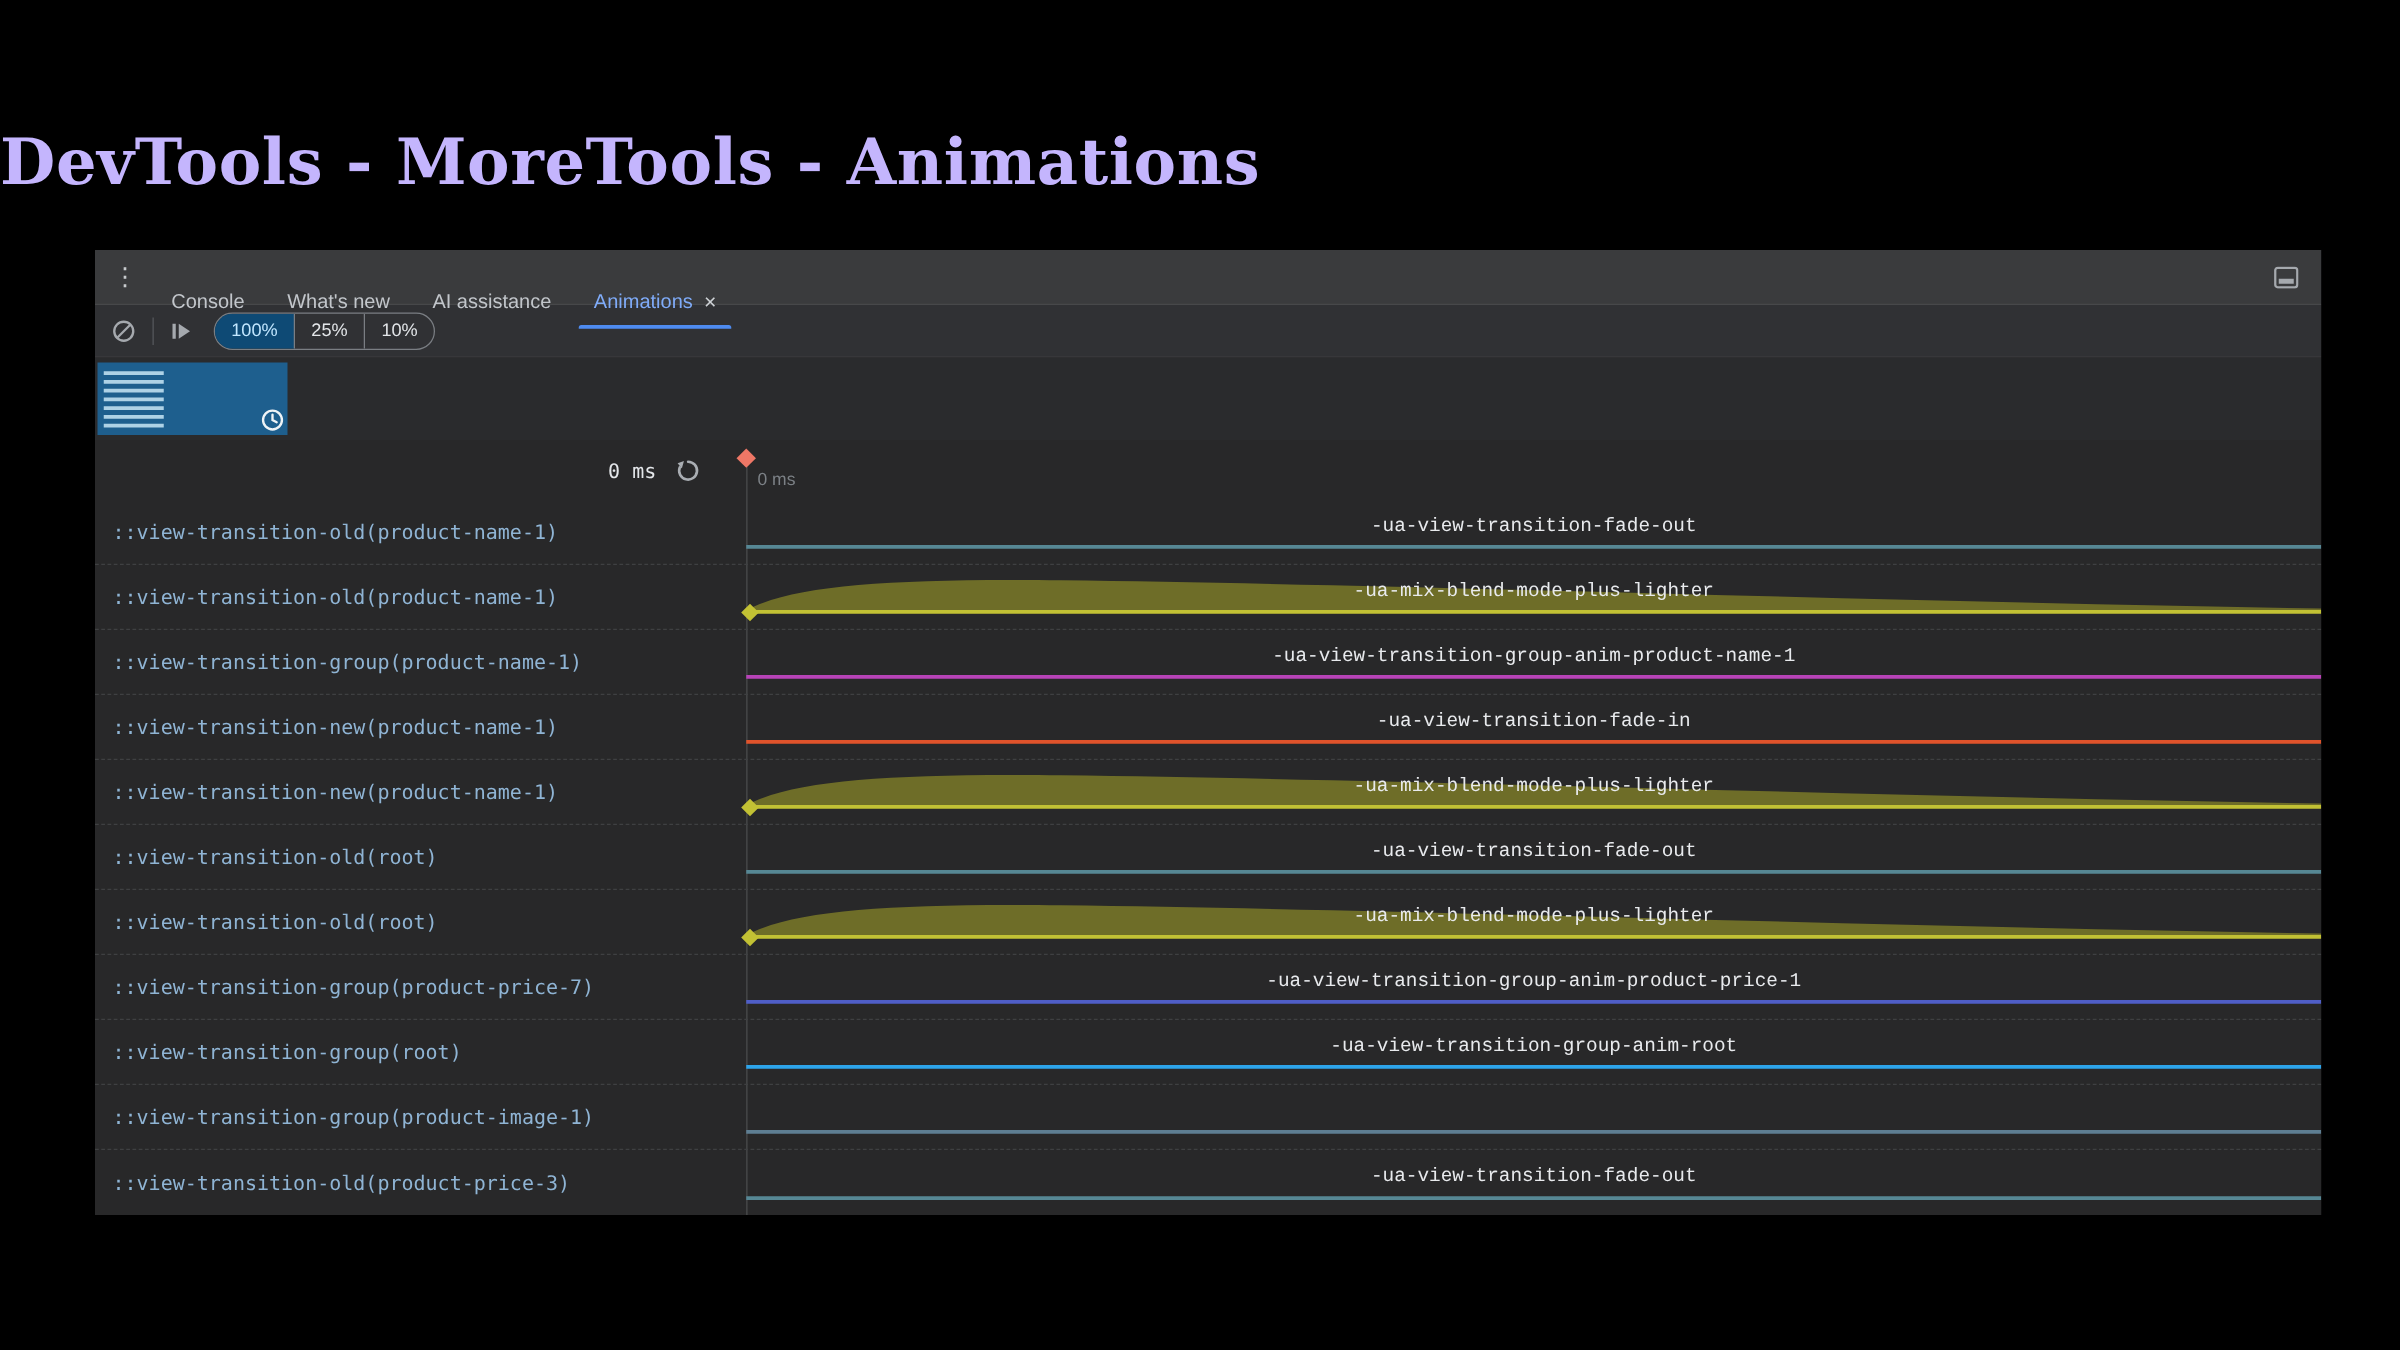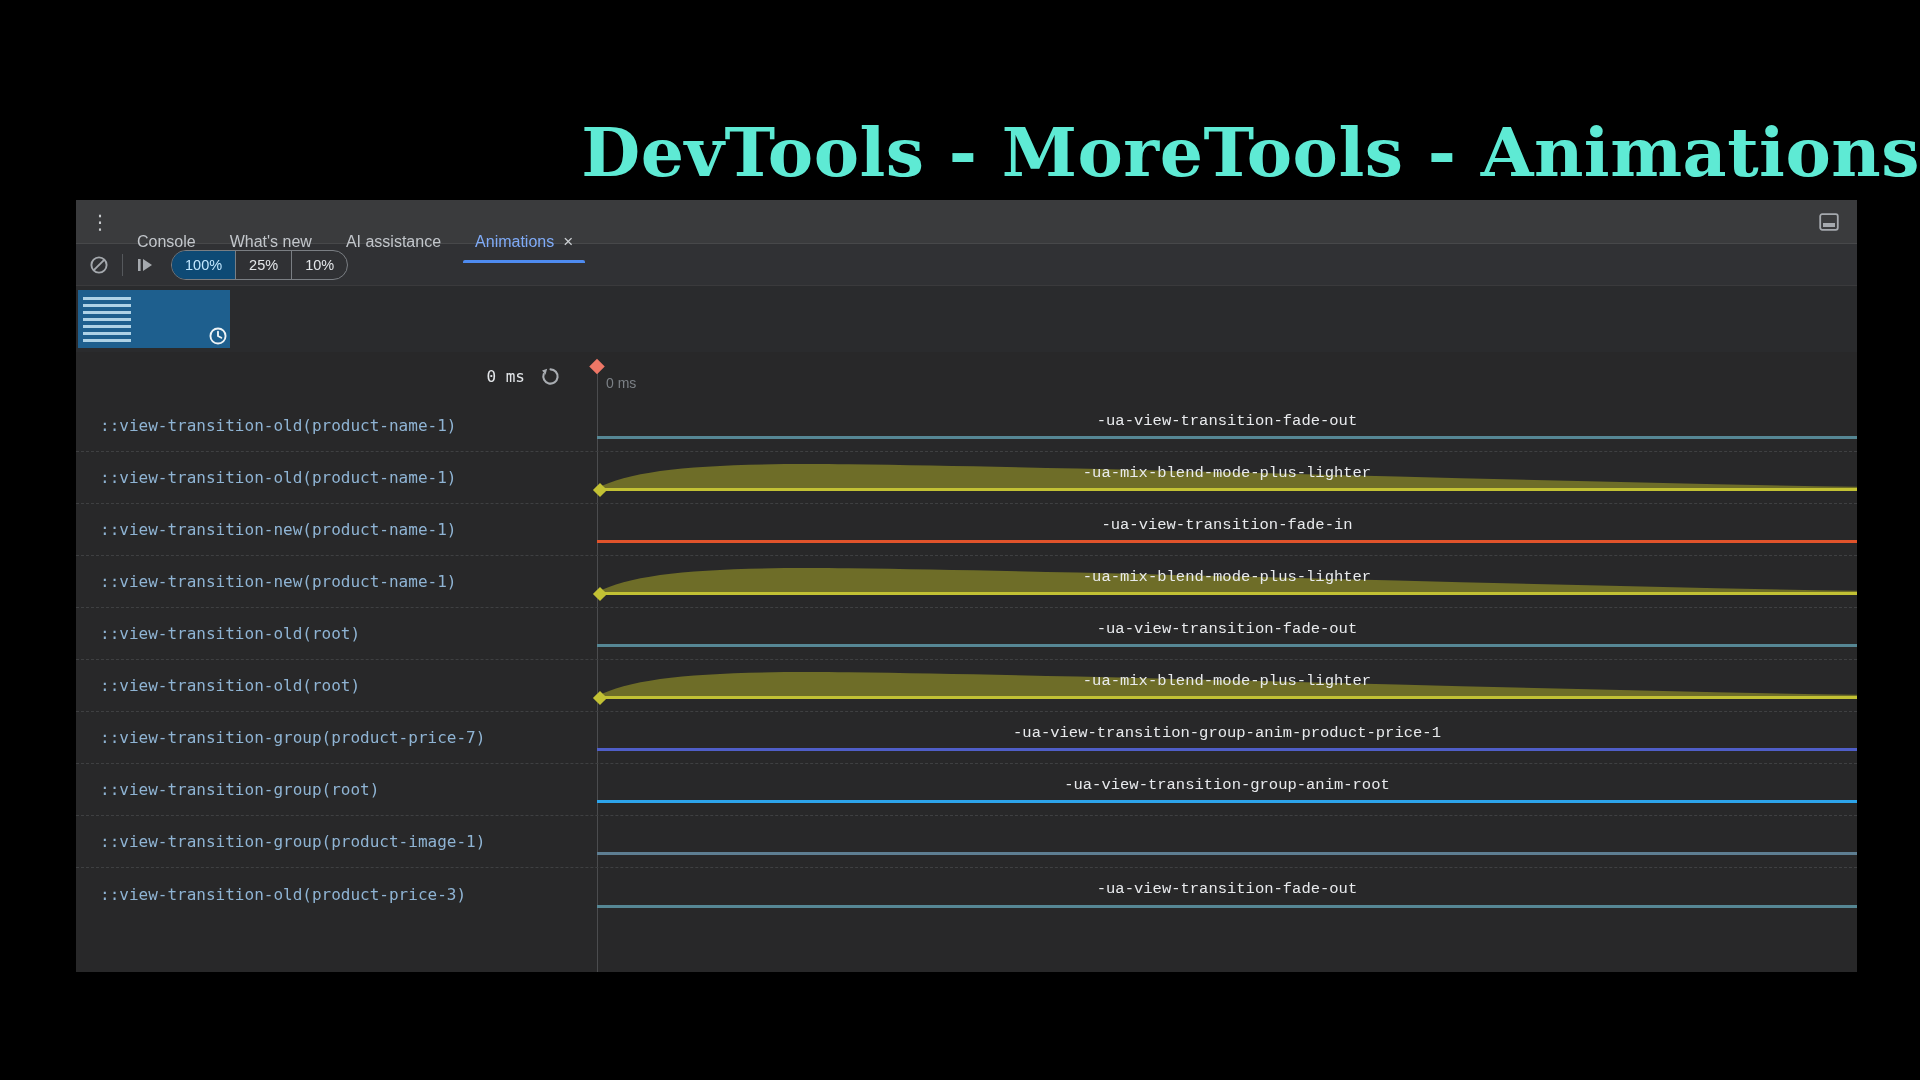--- a/index.html
+++ b/index.html
@@ -1,18 +1,18 @@
 <!DOCTYPE html>
 <html><head>
 <meta charset="utf-8">
 <style>
   html,body { margin:0; padding:0; width:1920px; height:1080px; background:#000; overflow:hidden;
               font-family:"Liberation Sans", sans-serif; }
-  .page-title { position:absolute; top:66px; left:0; width:100%; text-align:right; color:#5eead4;
-                font-family:"DejaVu Serif", serif; font-weight:bold; font-size:68px; letter-spacing:0.5px; }
+  .page-title { position:absolute; top:66px; left:0; width:100%; text-align:left; color:#c4b5fd;
+                font-family:"DejaVu Serif", serif; font-weight:bold; font-size:51px; letter-spacing:0.5px; }
 
   .devtools { position:absolute; left:76px; top:200px; width:1781px; height:772px; background:#282829;
               overflow:hidden; }
 
   
   .tabbar { height:44px; background:#3a3b3d; border-bottom:1px solid #47484a; box-sizing:border-box;
             display:flex; align-items:center; padding:0 14px; }
   .kebab-icon { color:#c7cacd; font-size:20px; width:30px; text-align:left; cursor:pointer; user-select:none; }
   .tab { padding:0 17px; height:100%; display:flex; align-items:center; color:#c2c6cb; font-size:16px;
          position:relative; cursor:pointer; white-space:nowrap;margin-top:40px; }
@@ -52,21 +52,21 @@
   .scrubber-diamond { position:absolute; left:521px; top:9px; width:11px; height:11px; background:#ee7766;
                       transform:translateX(-50%) rotate(45deg); cursor:ew-resize; z-index:5; }
 
   .gridline { position:absolute; left:521px; top:170px; bottom:0; width:1px; background:#4b4c4e; }
 
   
   .rows { position:relative; }
   .anim-row { height:52px; position:relative; border-bottom:1px dashed #3f4042; box-sizing:border-box; }
   .anim-row:last-child { border-bottom:none; }
   .row-selector { position:absolute; left:0; top:0; width:521px; height:100%; display:flex; align-items:center;
-                  padding-left:24px; box-sizing:border-box; color:#8fb4d4;
+                  padding-left:14px; box-sizing:border-box; color:#8fb4d4;
                   font-family:"DejaVu Sans Mono", monospace; font-size:16px; white-space:nowrap; overflow:hidden; }
   .row-track { position:absolute; left:521px; right:0; top:0; height:100%; }
   .bar-label { position:absolute; left:0; right:0; top:12px; text-align:center; color:#e8eaed;
                font-family:Liberation Mono, monospace; font-size:15.5px; z-index:2; }
   .bar-line { position:absolute; left:0; right:0; bottom:12px; height:3px; z-index:1; }
   .curve-svg { position:absolute; left:0; top:0; width:100%; height:100%; z-index:0; }
   .keyframe-diamond { position:absolute; left:-2px; bottom:8.5px; width:10px; height:10px;
                       transform:rotate(45deg); z-index:3; cursor:pointer; }
 </style>
 </head>
@@ -169,20 +169,27 @@
         <div class="row-track">
           <svg class="curve-svg" viewBox="0 0 1000 52" preserveAspectRatio="none">
             <path d="M0,37 C30,16 95,11 200,12.5 C420,16 730,30 1000,35.5 L1000,37 Z" fill="#6e6d28"></path>
           </svg>
           <div class="bar-label">-ua-mix-blend-mode-plus-lighter</div>
           <div class="bar-line" style="background: rgb(194, 193, 52);"></div>
           <div class="keyframe-diamond" style="background: rgb(194, 193, 52);"></div>
         </div>
       </div>
       <div class="anim-row">
+        <div class="row-selector">::view-transition-group(product-name-1)</div>
+        <div class="row-track">
+          <div class="bar-label">-ua-view-transition-group-anim-product-name-1</div>
+          <div class="bar-line" style="background: rgb(183, 67, 183);"></div>
+        </div>
+      </div>
+      <div class="anim-row">
         <div class="row-selector">::view-transition-new(product-name-1)</div>
         <div class="row-track">
           <div class="bar-label">-ua-view-transition-fade-in</div>
           <div class="bar-line" style="background: rgb(224, 83, 43);"></div>
         </div>
       </div>
       <div class="anim-row">
         <div class="row-selector">::view-transition-new(product-name-1)</div>
         <div class="row-track">
           <svg class="curve-svg" viewBox="0 0 1000 52" preserveAspectRatio="none">

